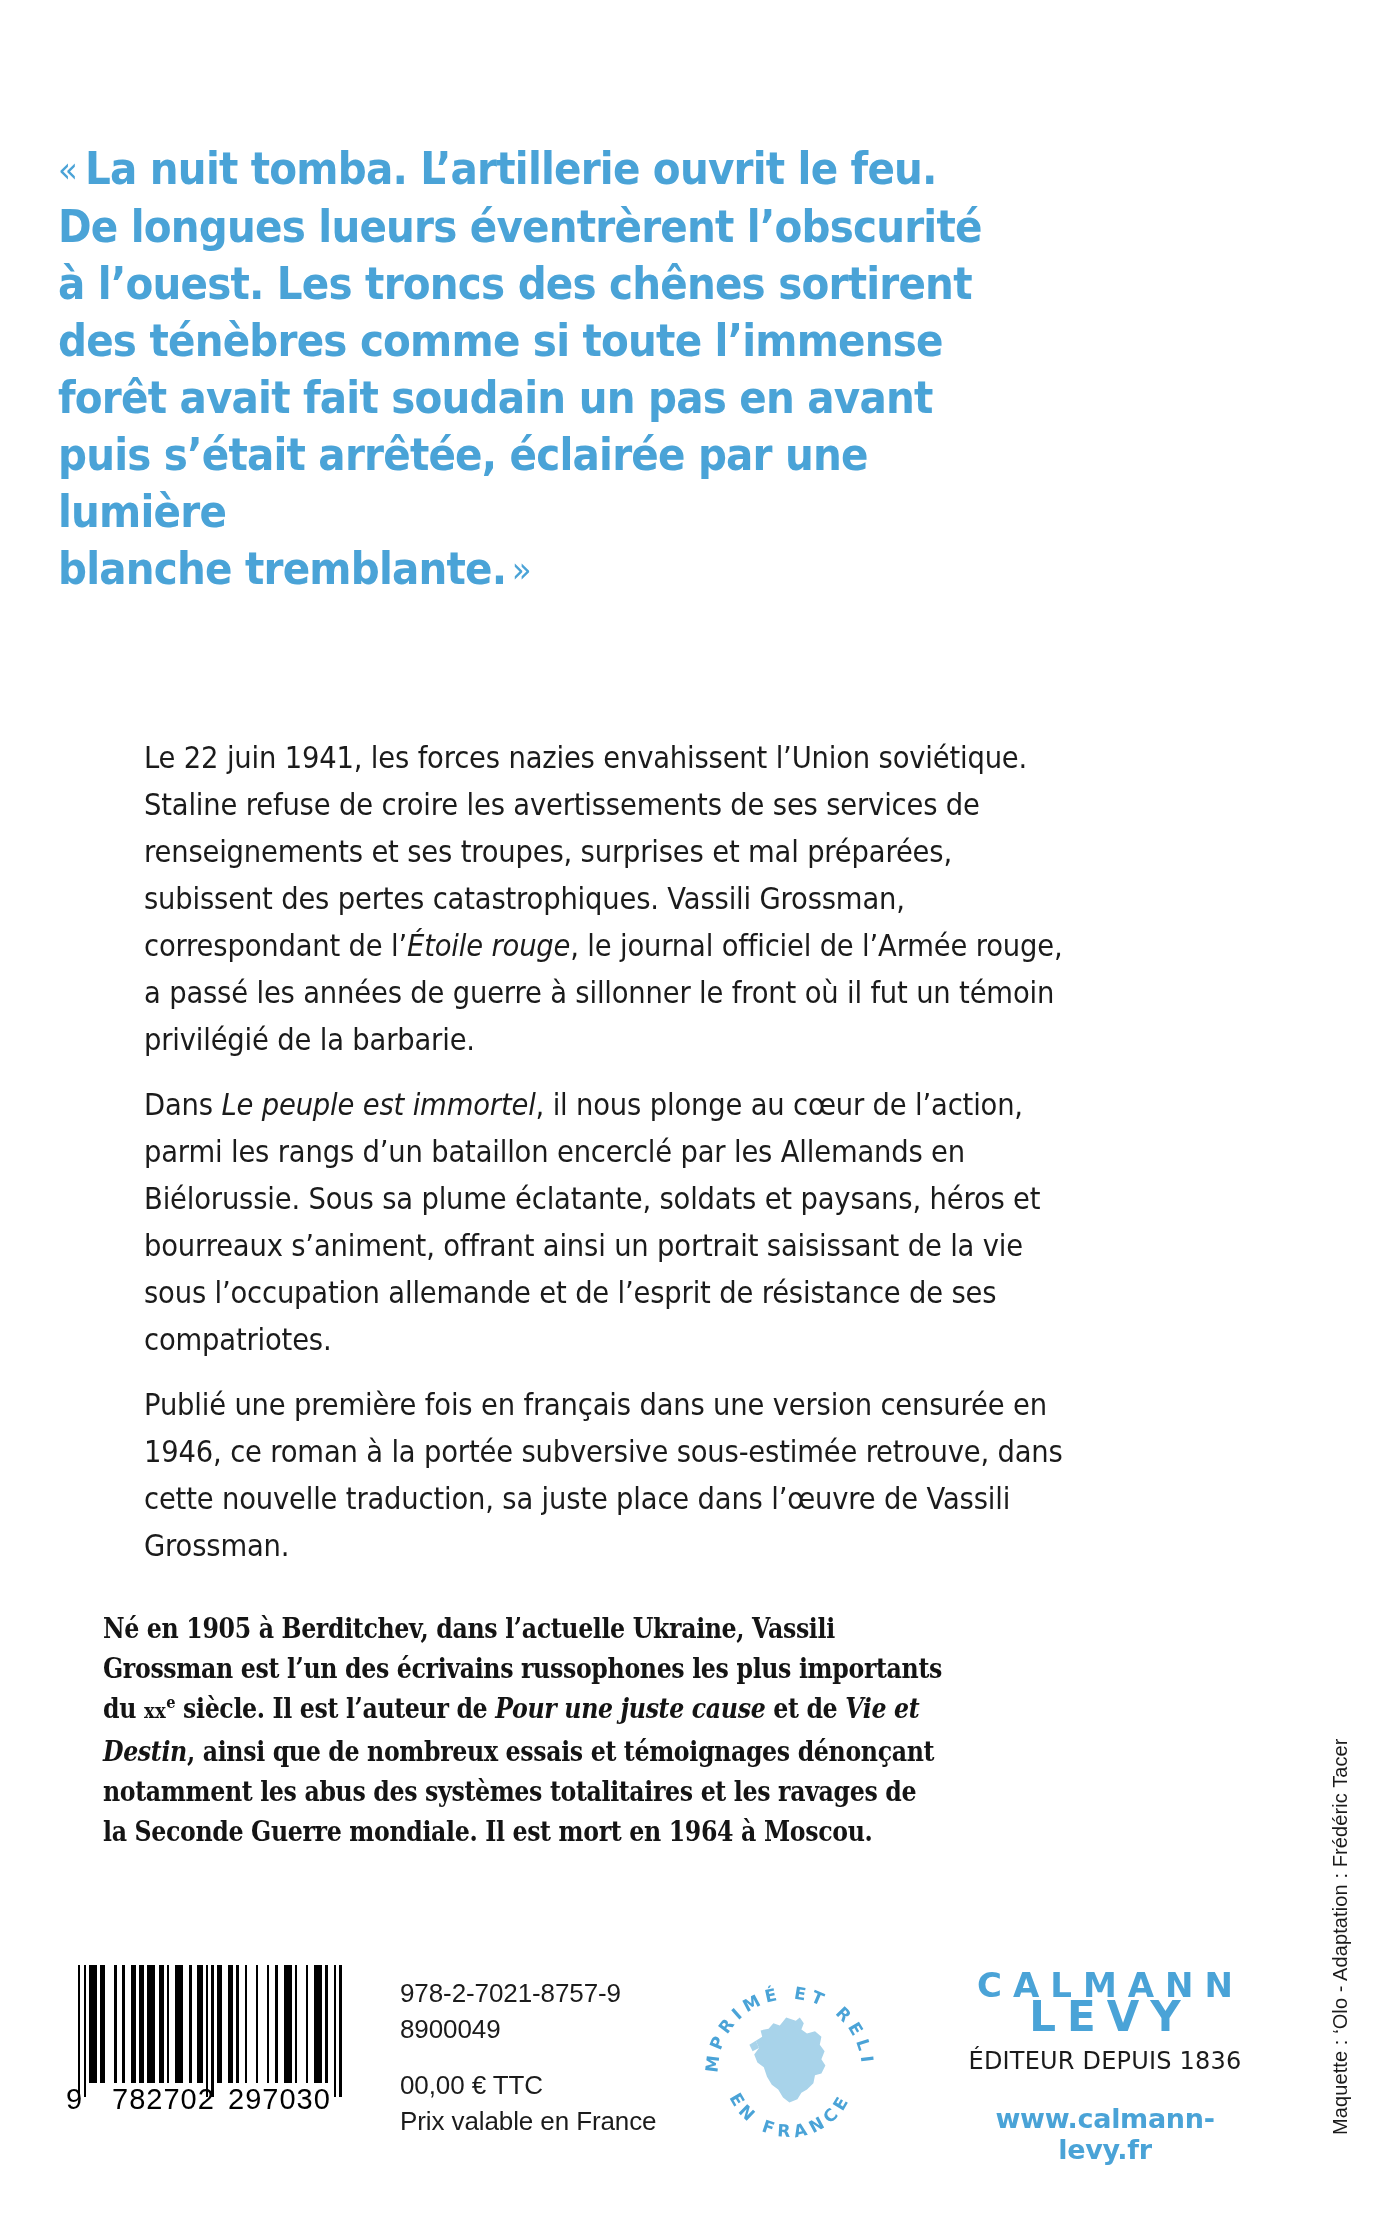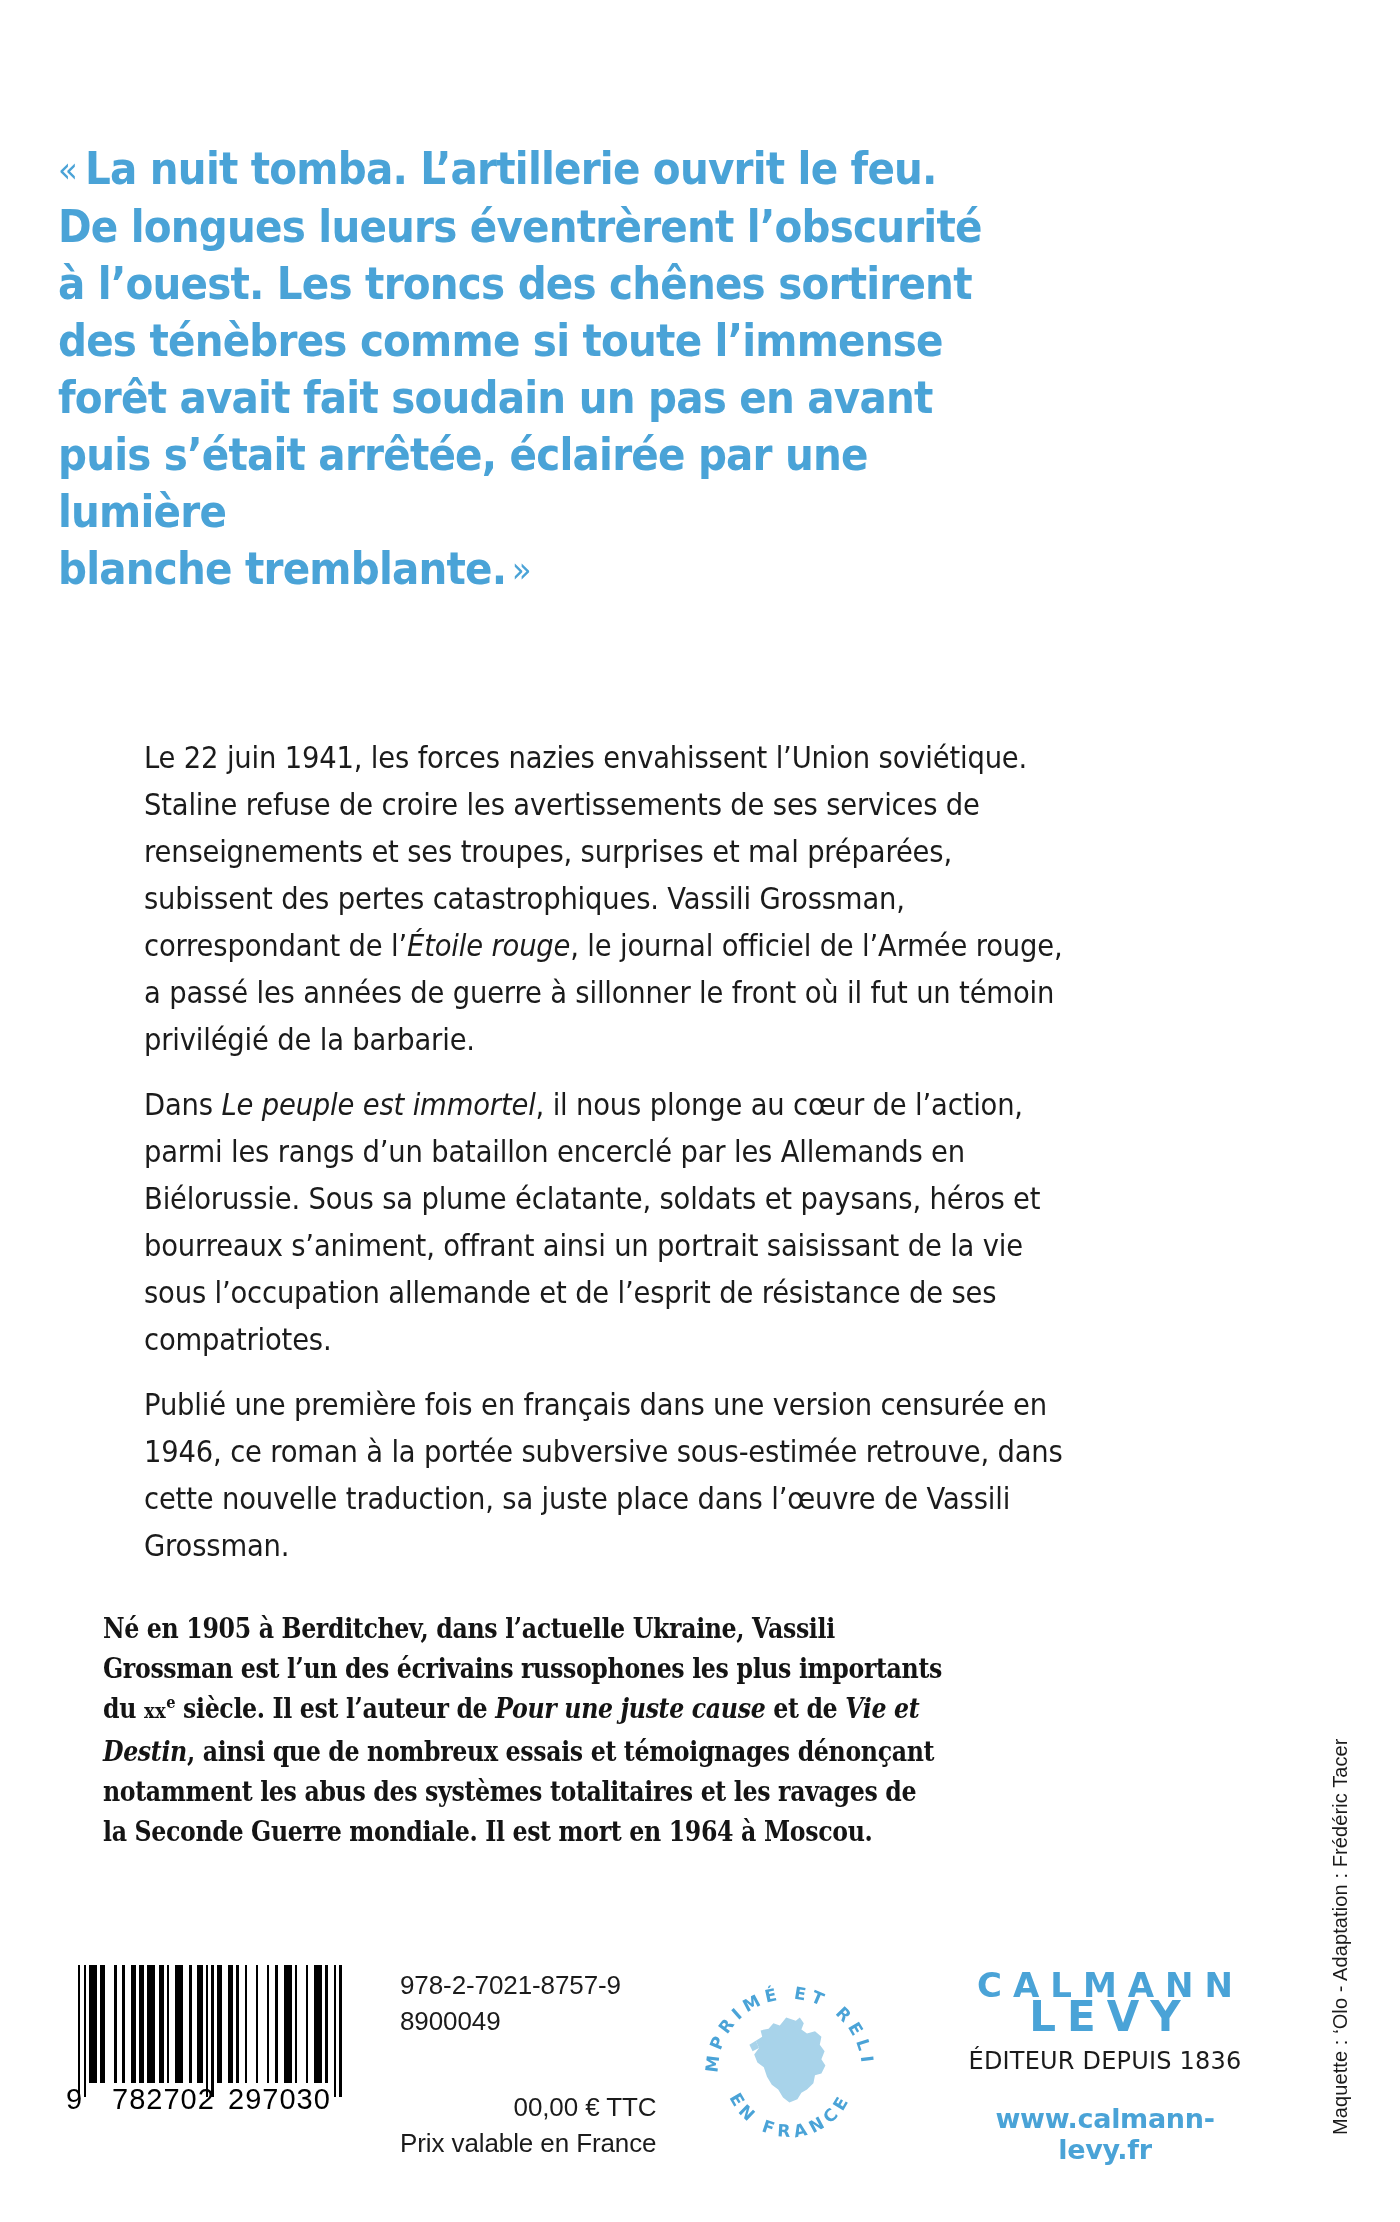--- a/index.html
+++ b/index.html
@@ -169,28 +169,28 @@
     top: 0;
   }
   .bd-lead  { left: -12px; }
   .bd-left  { left: 34px; }
   .bd-right { left: 150px; }
 
   
   .isbn-col {
     position: absolute;
     left: 400px;
-    top: 12px;
+    top: 20px;
     font-family: "Liberation Sans", sans-serif;
     font-size: 26px;
     line-height: 36px;
     color: #1b1b1b;
     letter-spacing: -0.1px;
   }
-  .isbn-col .price-block { margin-top: 50px; text-align: right; }
+  .isbn-col .price-block { margin-top: 20px; }
 
   
   .imprime {
     position: absolute;
     left: 690px;
     top: 8px;
     width: 200px;
     height: 200px;
   }
   .imprime svg { display: block; }

